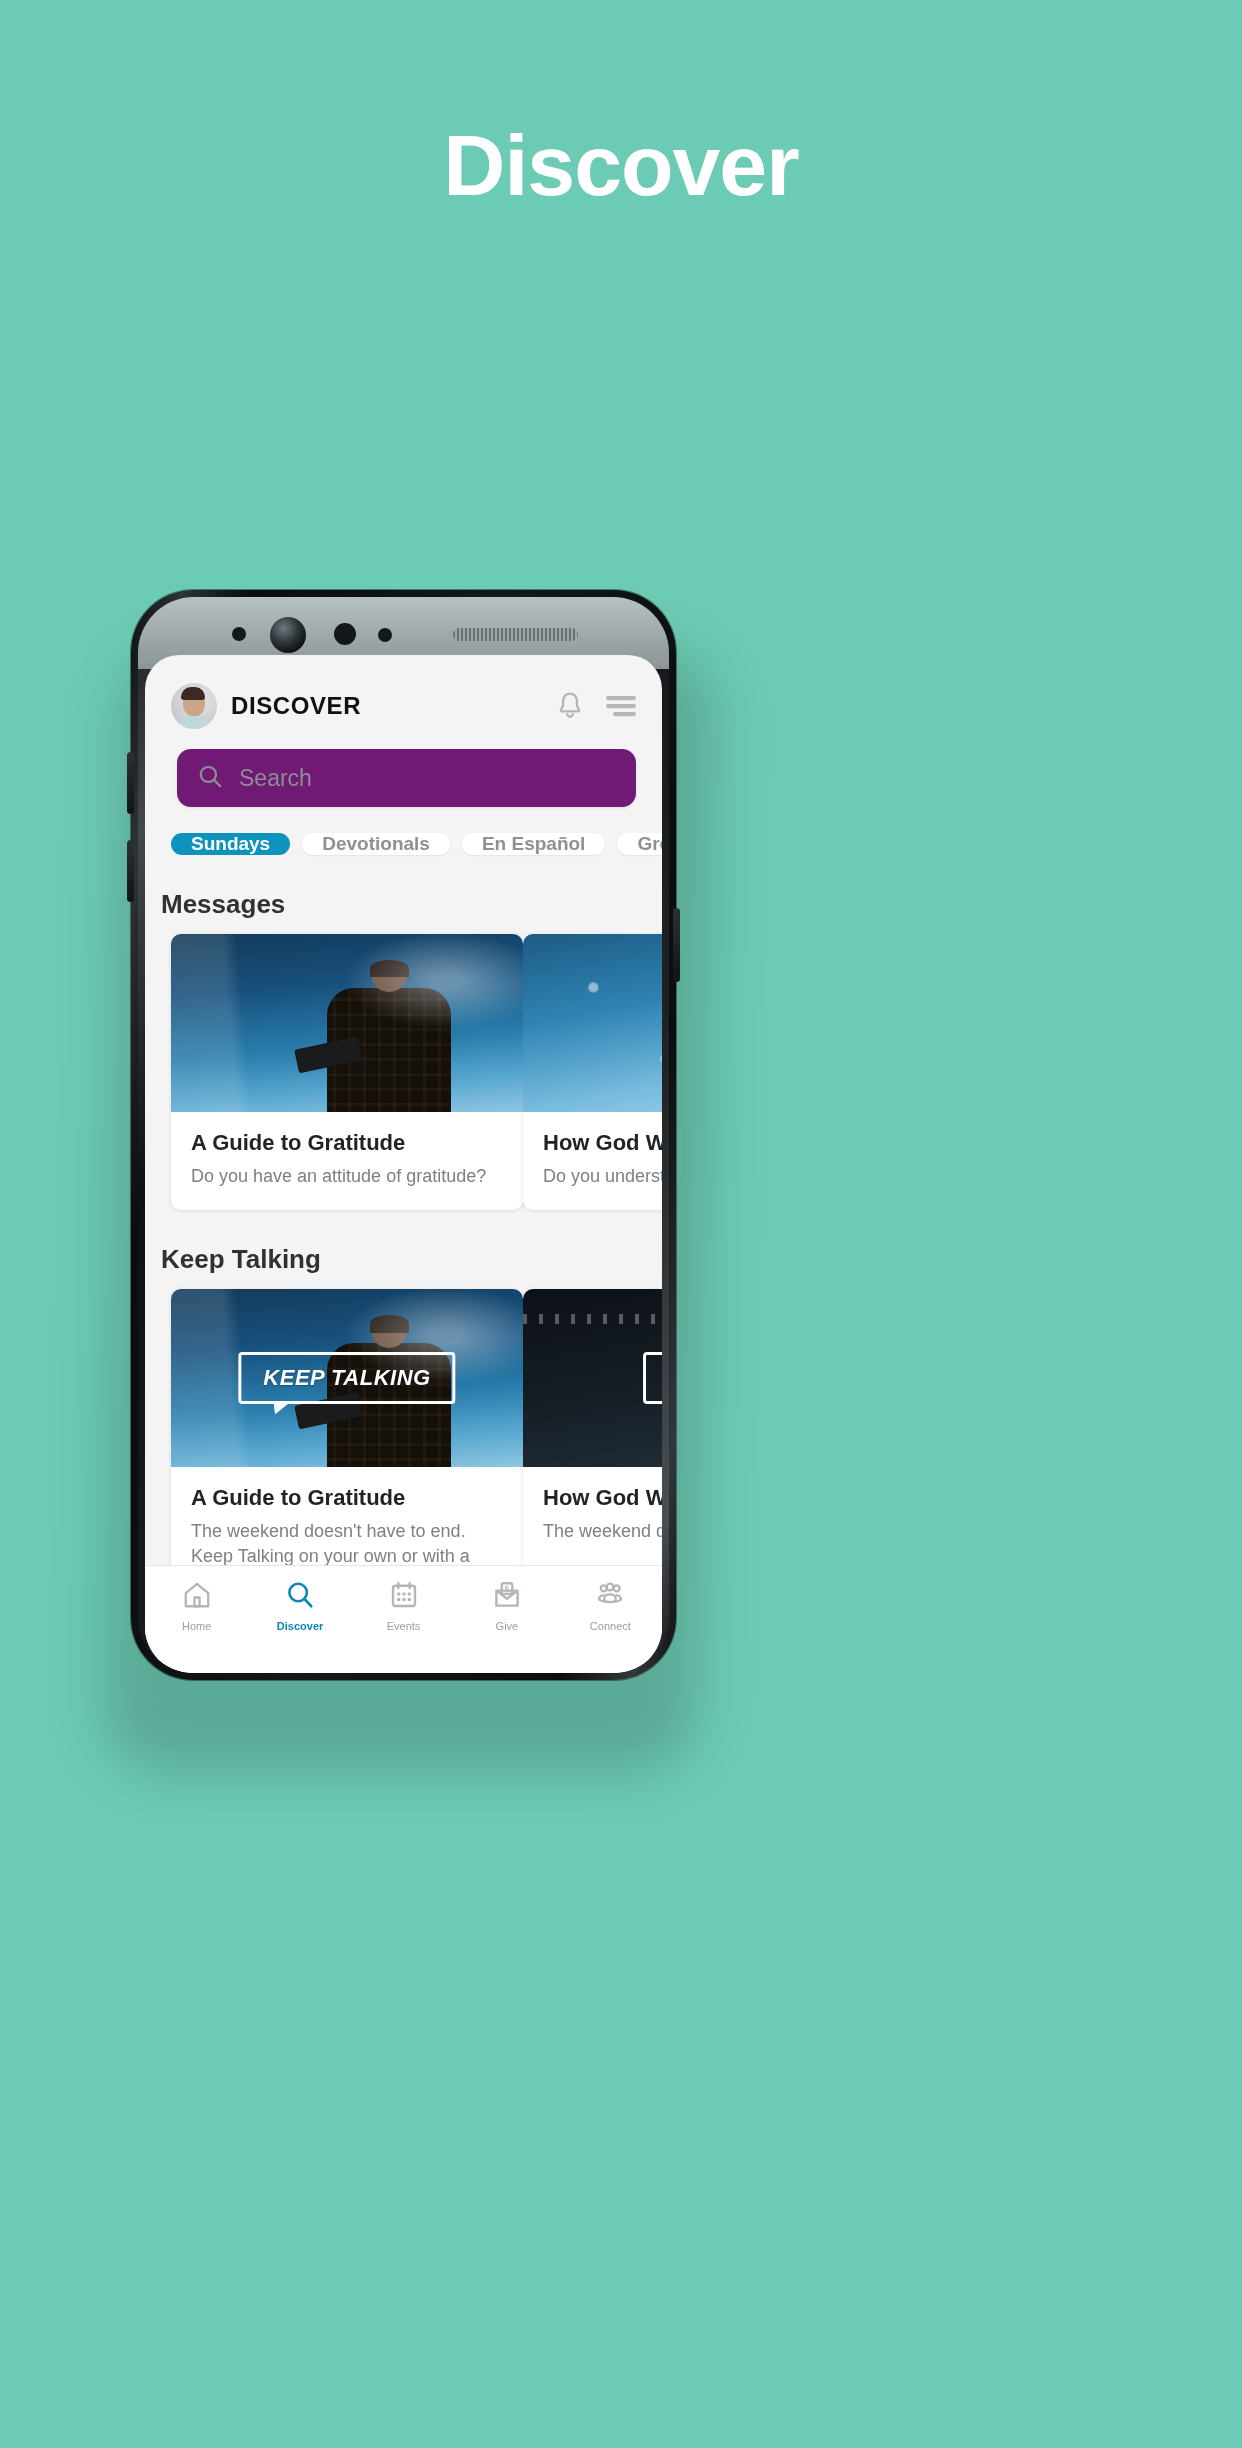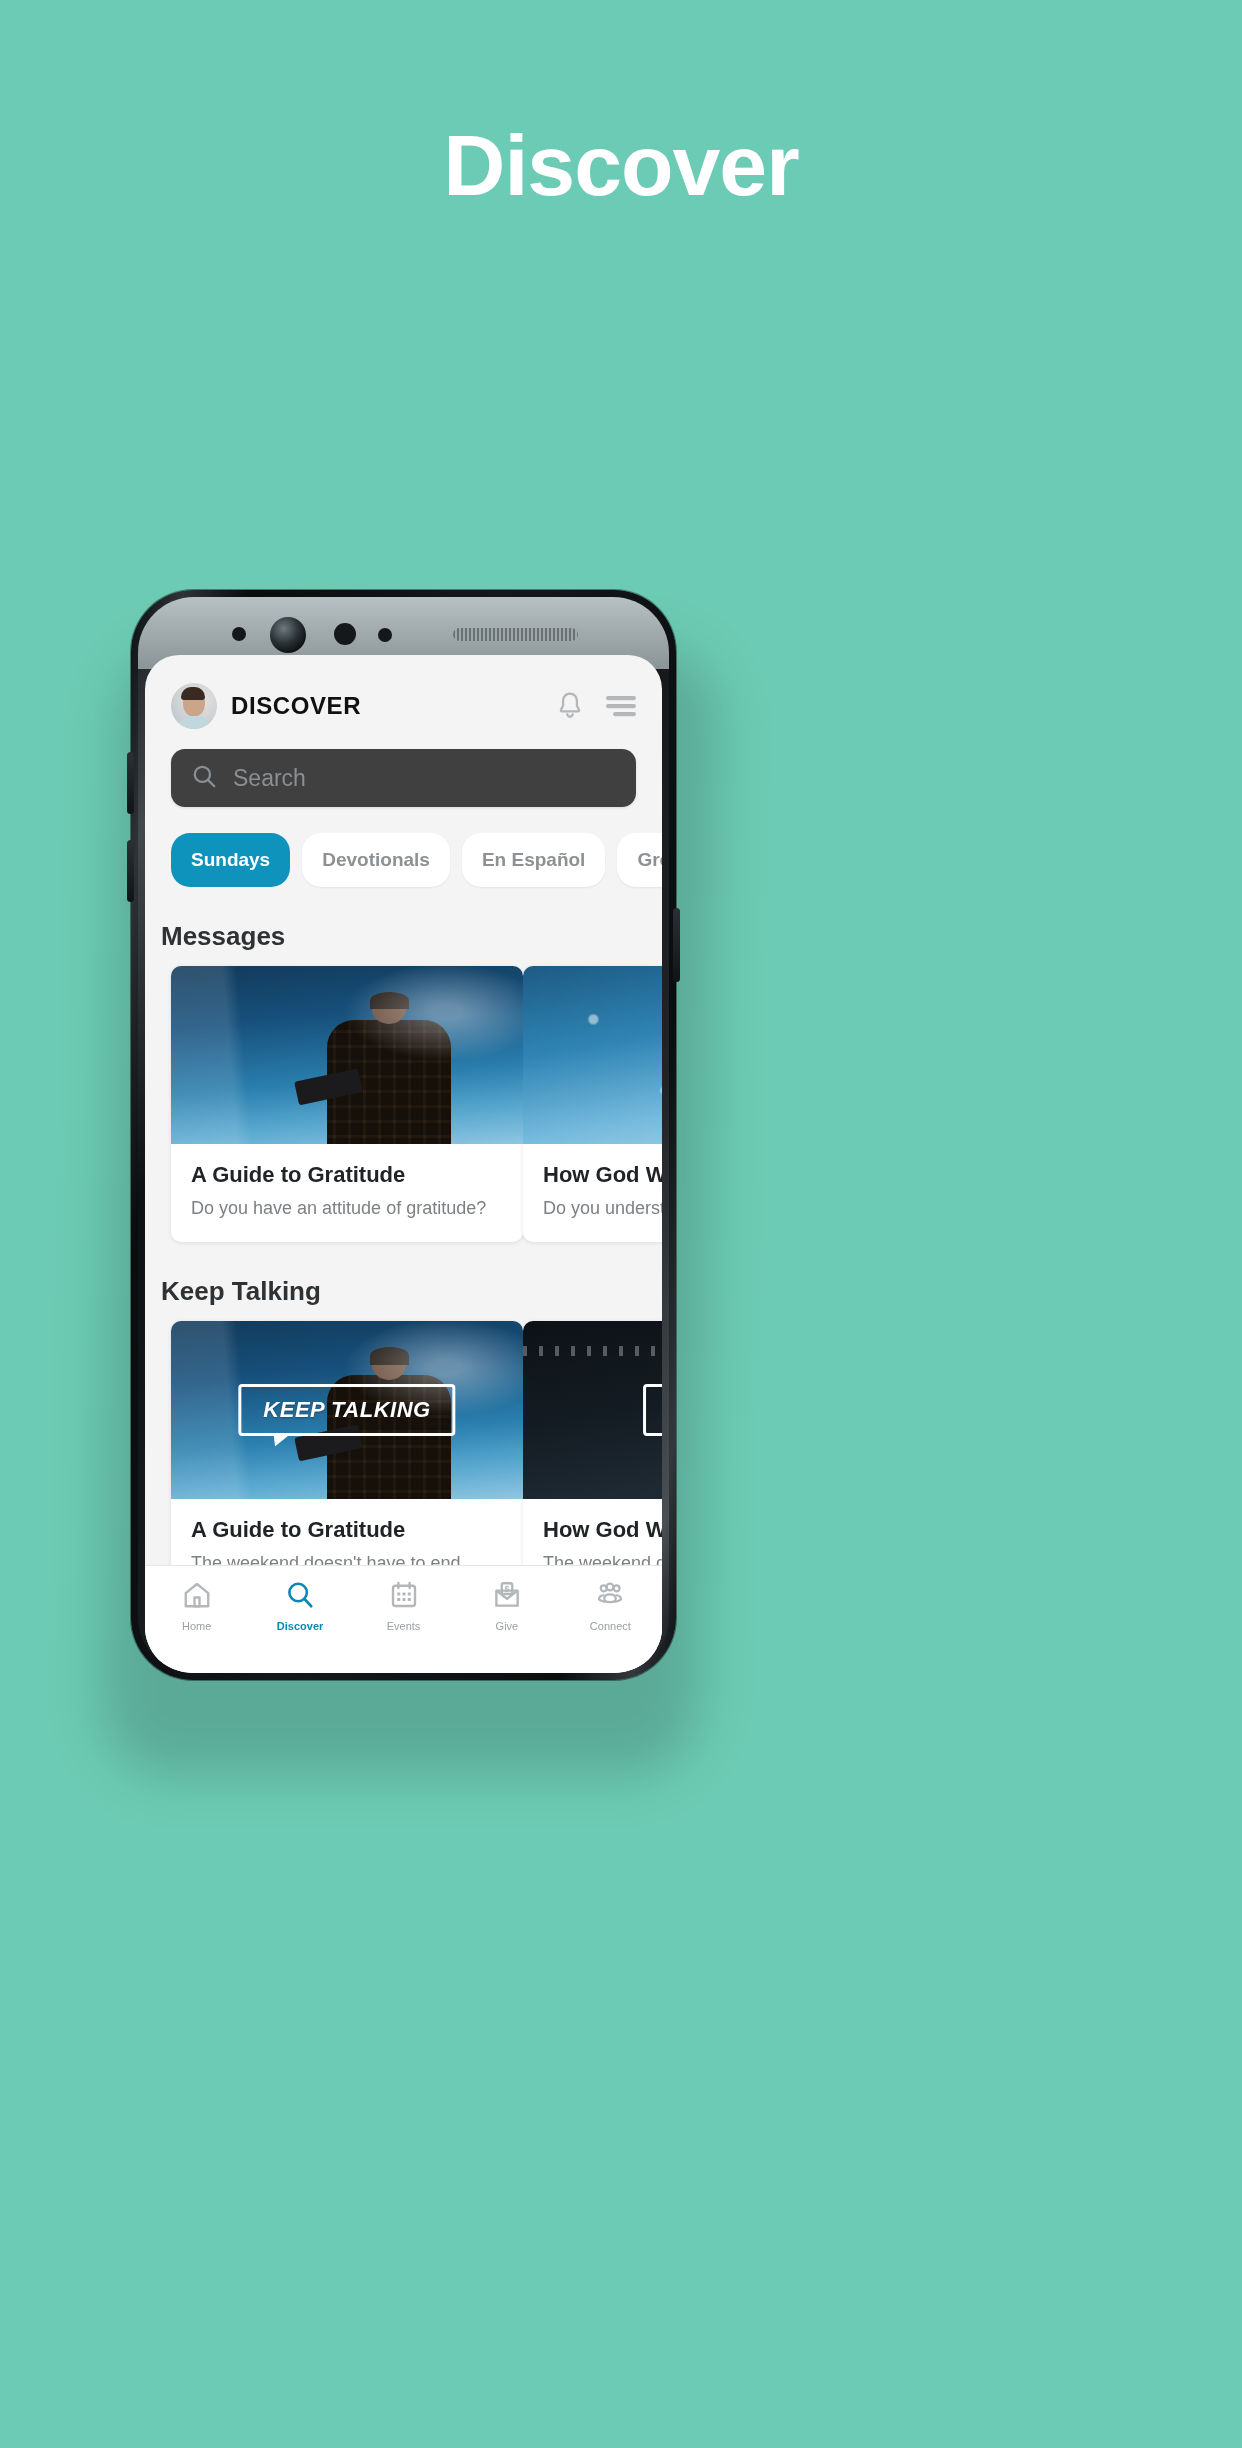--- a/index.html
+++ b/index.html
@@ -85,29 +85,29 @@
     background:#3b2a22; }
   .av-body { position:absolute; left:6px; top:32px; width:34px; height:18px; border-radius:16px 16px 0 0;
     background:#bfd7dd; }
   .app-title { font-size:24px; font-weight:700; color:#111; letter-spacing:.6px; margin-left:14px; }
   .hdr-spacer { flex:1; }
   .hdr-icon { margin-left:22px; display:flex; align-items:center; }
 
   
   .search-wrap { padding:6px 26px 0 26px; }
   .search-box {
-    height:58px; background:#404040; border-radius:14px; display:flex; align-items:center;
-    padding:0 20px; box-shadow:0 1px 3px rgba(0,0,0,0.10);
+    height:58px; background:#701a75; border-radius:14px; display:flex; align-items:center;
+    padding:0 20px; box-shadow:0 1px 3px rgba(0,0,0,0.10);margin-left:6px;
   }
   .search-ph { font-size:23px; color:#8b8f92; margin-left:16px; }
 
   
   .chips { display:flex; gap:12px; padding:26px 0 0 26px; }
   .chip {
-    flex:0 0 auto; height:54px; border-radius:19px; padding:0 20px;
+    flex:0 0 auto; height:22px; border-radius:19px; padding:0 20px;
     display:flex; align-items:center; font-size:19px; font-weight:700; white-space:nowrap;
     background:#ffffff; color:#8d9194; box-shadow:0 1px 2px rgba(0,0,0,0.07);
   }
   .chip.active { background:#0e93bd; color:#ffffff; box-shadow:none; }
 
   
   .section-title { font-size:26px; font-weight:700; color:#2e3234; padding:34px 0 14px 16px; }
   .card-row { display:flex; gap:0; padding-left:26px; }
   .card {
     flex:0 0 auto; width:352px; background:#fff; border-radius:10px; overflow:hidden;

